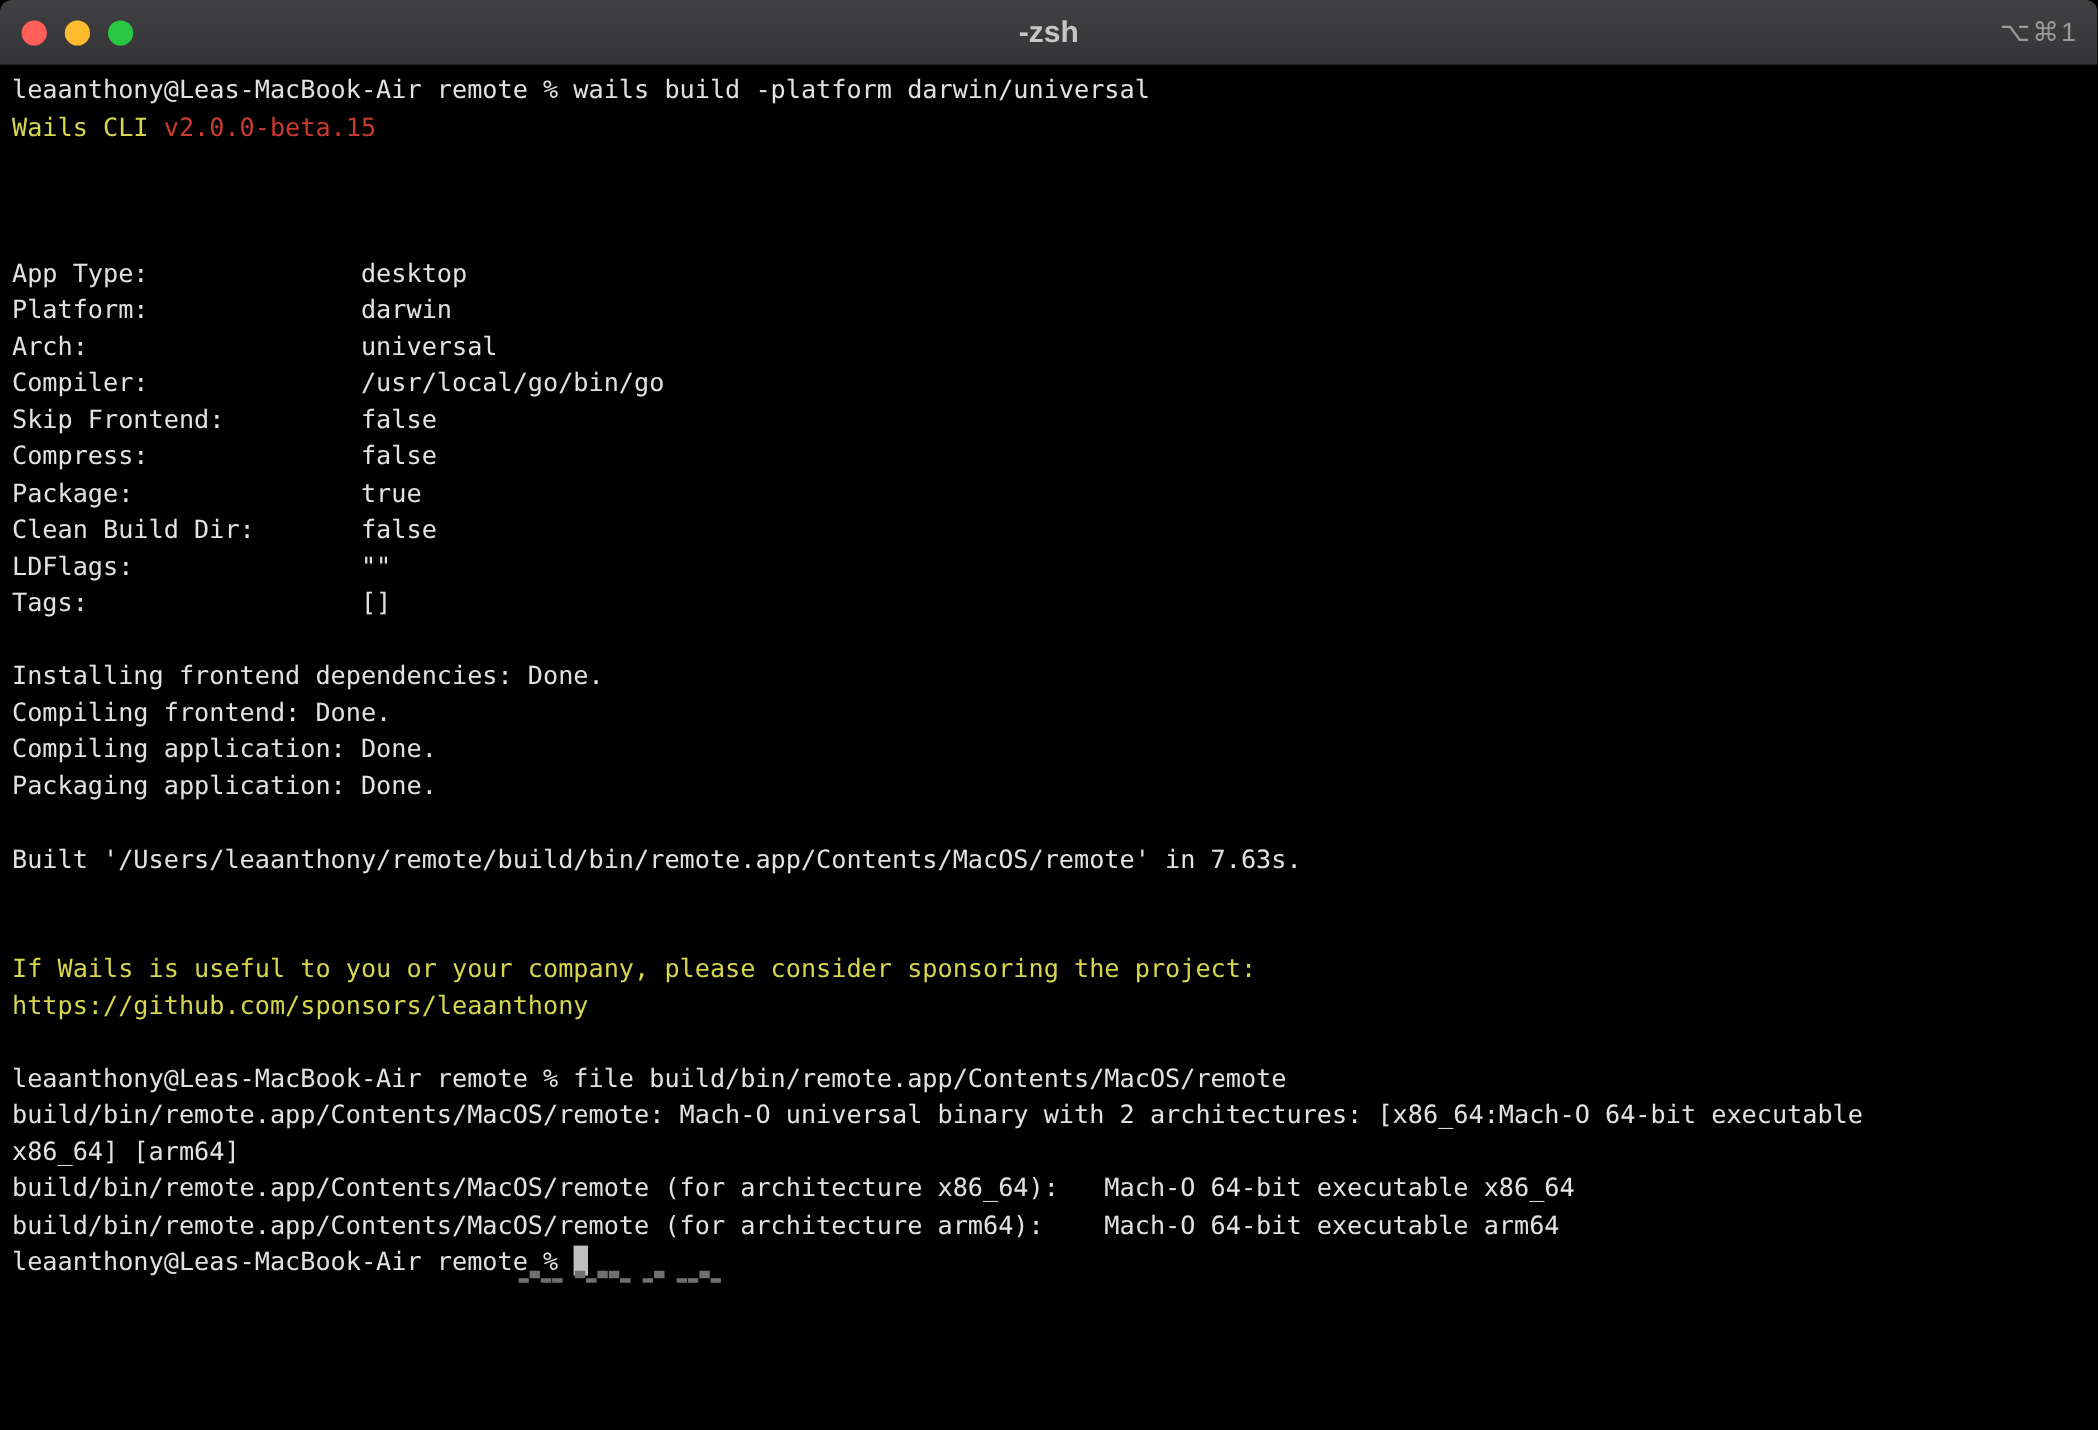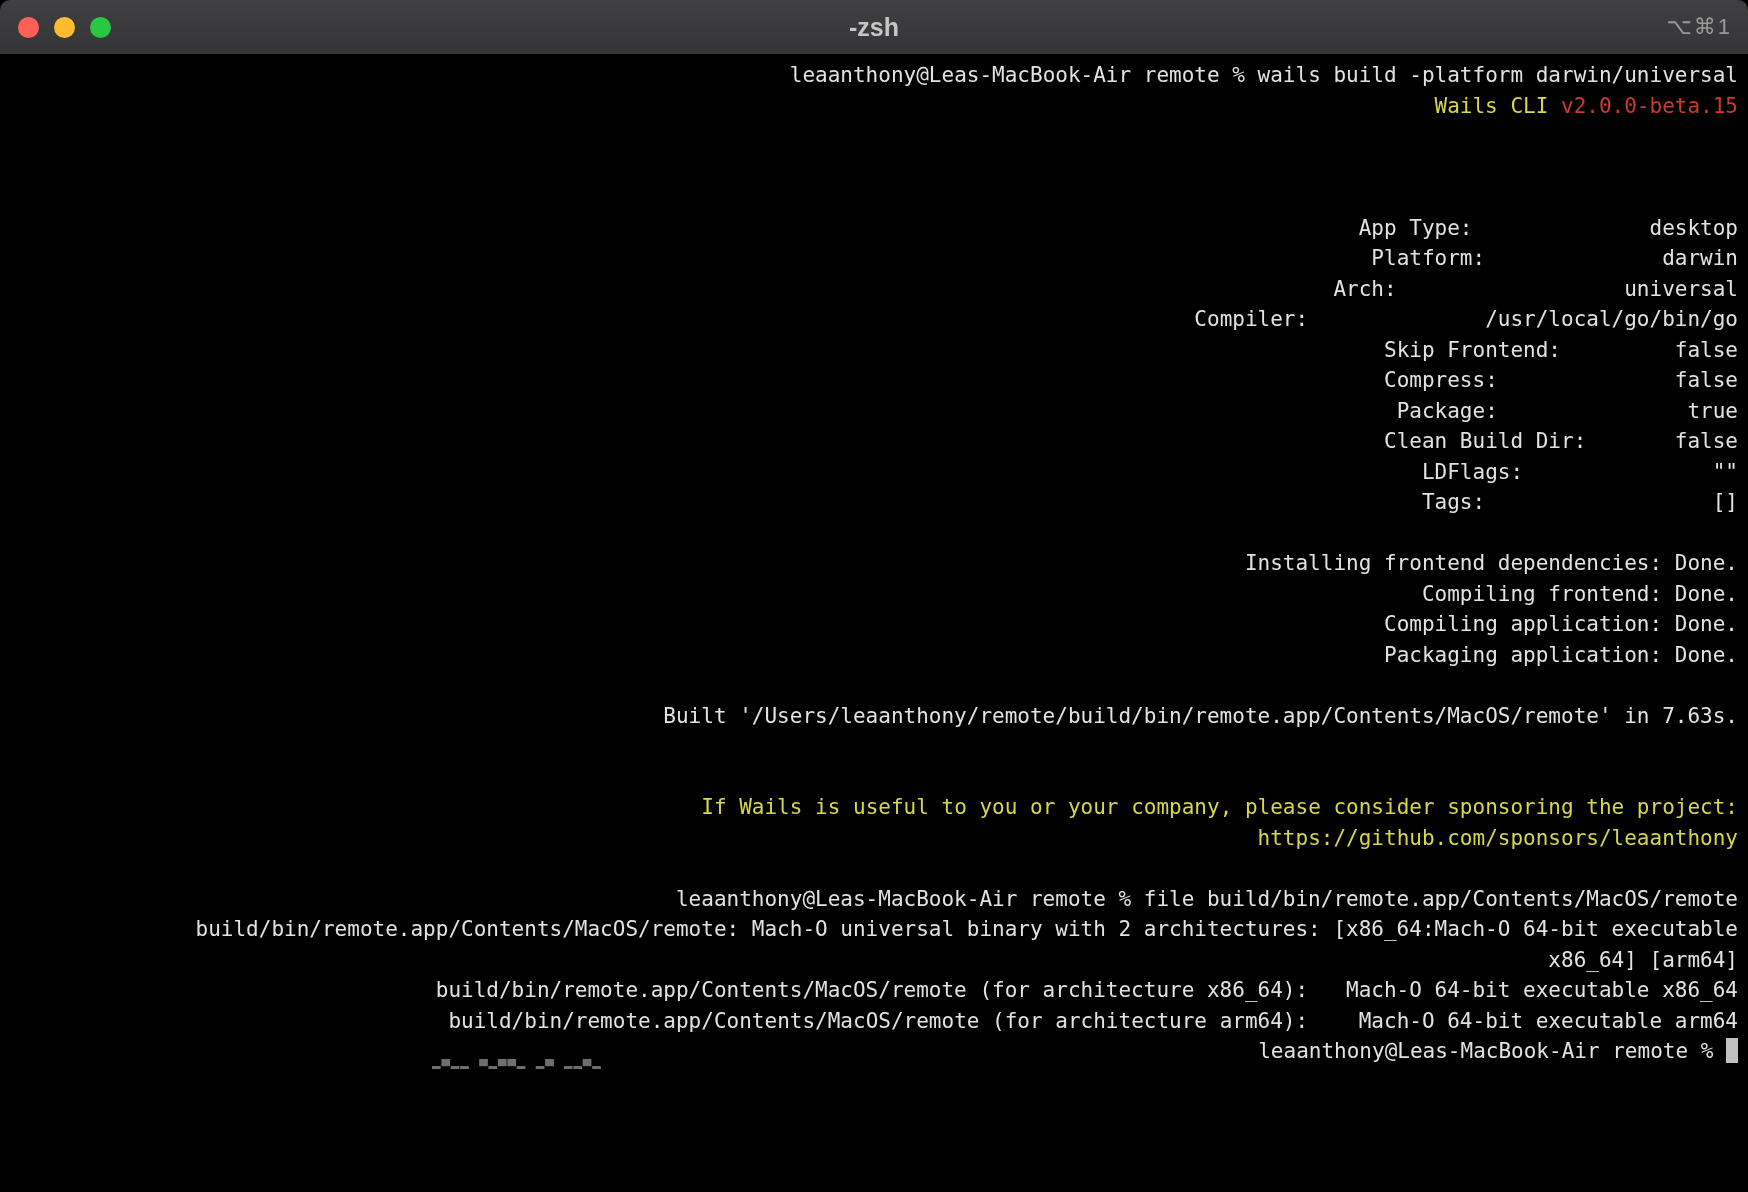--- a/index.html
+++ b/index.html
@@ -72,21 +72,20 @@
     padding: 5px 10px 0 10px;
     font-size: 21px;
     line-height: 30.5px;
     white-space: pre;
     overflow: hidden;
     color: #e2e2e2;
   }
   .term-line {
     min-height: 30.5px;
     white-space: pre;
-    text-align: right;
   }
   .cursor {
     display: inline-block;
     width: 12px;
     height: 25px;
     vertical-align: middle;
     margin-top: -4px;
   }
   .artifact {
     position: absolute;

